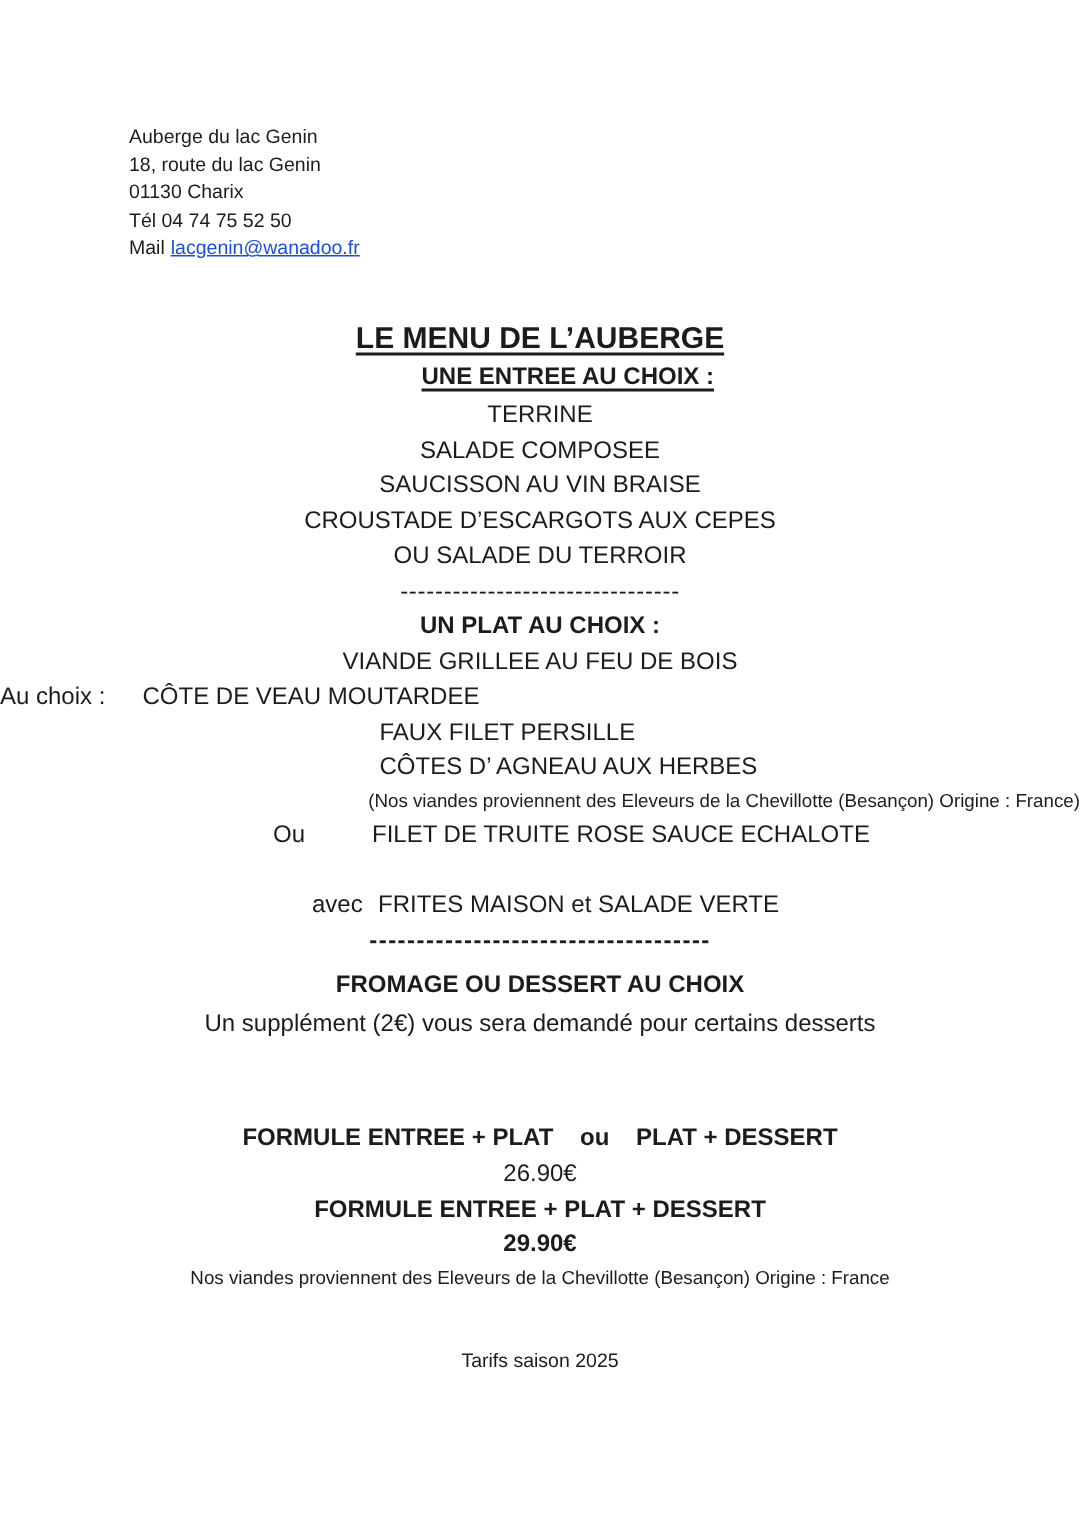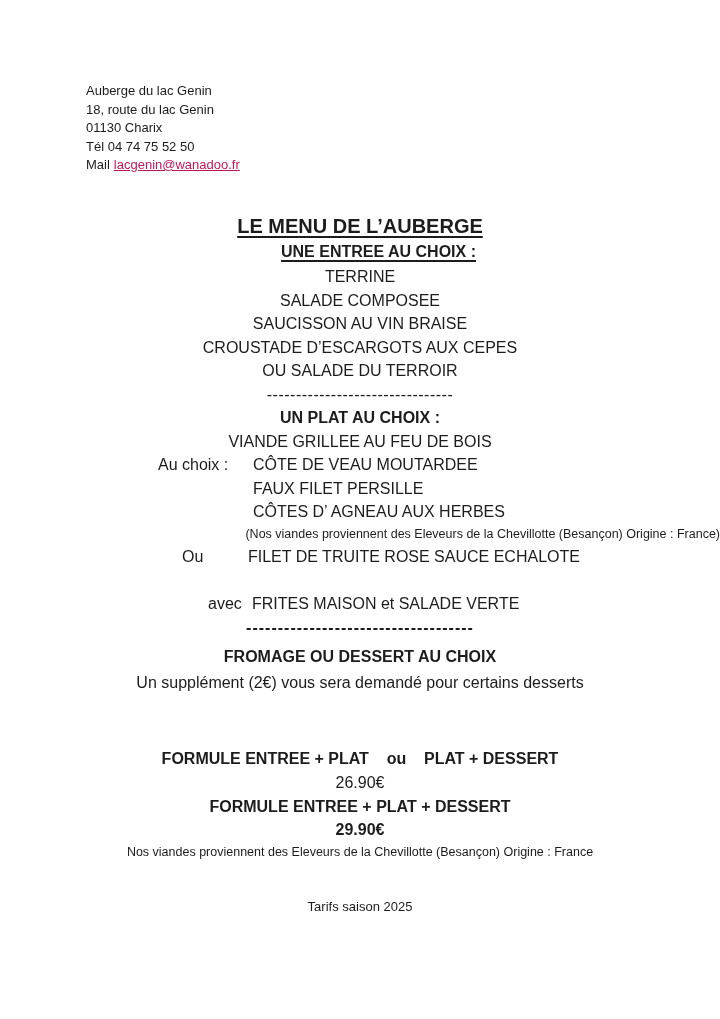--- a/index.html
+++ b/index.html
@@ -16,21 +16,21 @@
     position: absolute;
     top: 82px;
     left: 86px;
     font-size: 13px;
     line-height: 18.5px;
     text-align: left;
     white-space: nowrap;
   }
   .mail-label { margin-right: 4px; }
   .mail-link {
-    color: #be185d;
+    color: #1d4ed8;
     text-decoration: underline;
     cursor: pointer;
     margin-top: 24px;
   }
   .menu {
     position: absolute;
     top: 213px;
     left: 0;
     width: 720px;
     text-align: center;
@@ -52,21 +52,21 @@
     text-underline-offset: 3px;
     padding-left: 37px;
   }
   .line   { font-size: 16px; line-height: 23.5px; }
   .bold   { font-weight: bold; }
   .small  { font-size: 12.5px; line-height: 21px; }
   .left   { text-align: left; }
   .ws-pre { white-space: pre; }
   .sep1   { font-size: 16px; line-height: 23.5px; letter-spacing: 0.5px; }
   .sep2   { font-size: 16px; font-weight: bold; line-height: 25px; letter-spacing: 1px; }
-  .row-auchoix { padding-left: 158px; }
+  .row-auchoix { }
   .row-auchoix .label { display: inline-block; width: 95px; text-align: left; }
   .row-indent  { padding-left: 253px; }
   .row-ou      { padding-left: 182px; }
   .row-ou .label { display: inline-block; width: 66px; text-align: left; }
   .row-avec    { padding-left: 208px; }
   .row-avec .label { display: inline-block; width: 44px; text-align: left; }
   .note-left   { padding-left: 86px; text-align: right; }
   .fromage     { margin-top: 4px; font-size: 16px; line-height: 26px; font-weight: bold; }
   .supplement  { font-size: 16px; line-height: 26px; }
   .formule1    { font-size: 16px; line-height: 25px; font-weight: bold; }

